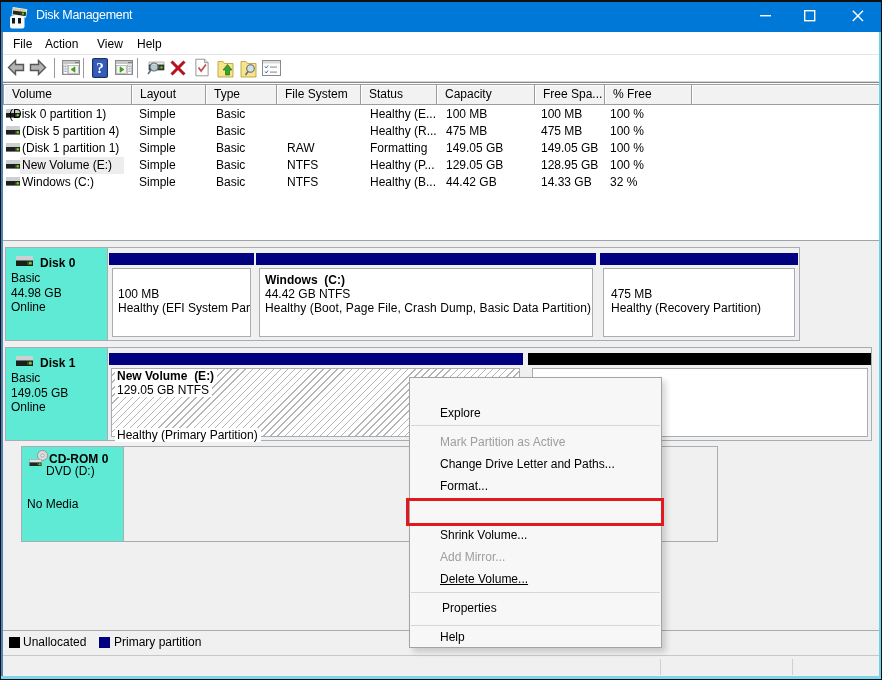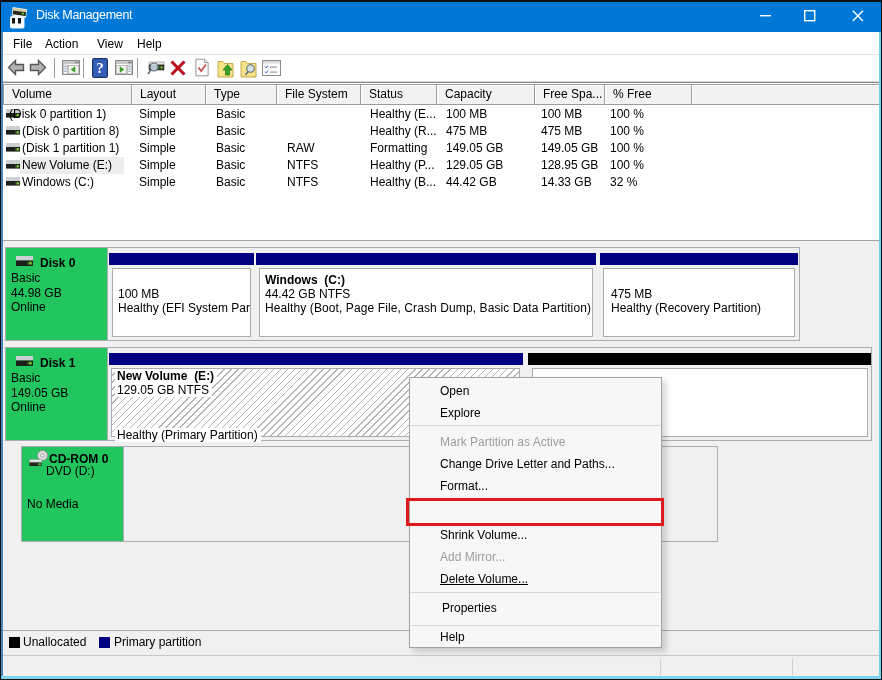--- a/index.html
+++ b/index.html
@@ -24,21 +24,21 @@
   
   #toolbar { position:absolute; left:3px; top:55px; width:876px; height:27px; background:#fff; border-bottom:1px solid #d7d7d7; }
   .tsep { position:absolute; top:3px; width:1px; height:20px; background:#9b9b9b; }
   
   #listview { position:absolute; left:3px; top:82px; width:876px; height:159px; background:#fff; border-top:1px solid #828790; border-bottom:1px solid #9fa4a9; }
   .hdr { position:absolute; top:1px; height:21px; border:1px solid #9c9c9c; border-left:none; background:#f2f2f2; box-shadow:inset 1px 1px 0 #fff; line-height:19px; padding-left:8px; font-size:12px; }
   .cell { position:absolute; height:17px; line-height:17px; font-size:12px; white-space:nowrap; }
   
   #graph { position:absolute; left:3px; top:242px; width:876px; height:388px; background:#f0f0f0; }
   .diskrow { position:absolute; border:1px solid #a8adb2; background:#f0f0f0; }
-  .diskpanel { position:absolute; left:0; top:0; width:102px; height:100%; border-right:1px solid #a8adb2; background:#22c55e; }
+  .diskpanel { position:absolute; left:0; top:0; width:102px; height:100%; border-right:1px solid #a8adb2; background:#5eead4; }
   .pl { position:absolute; left:6px; font-size:12px; white-space:nowrap; }
   .navy { position:absolute; background:#000080; }
   .blackbar { position:absolute; background:#000; }
   .pbox { position:absolute; background:#fff; border:1px solid #a8adb2; }
   .ptext { position:absolute; font-size:12px; white-space:nowrap; }
   .hatch { background-image: repeating-linear-gradient(135deg, #ffffff 0px, #ffffff 4px, #b5b5b5 4px, #b5b5b5 5px); }
   
   #legendband { position:absolute; left:3px; top:630px; width:876px; height:25px; border-top:1px solid #a8adb2; background:#f0f0f0; }
   #statusbar { position:absolute; left:3px; top:655px; width:876px; height:22px; border-top:1px solid #c8c8c8; background:#f0f0f0; }
   
@@ -194,21 +194,21 @@
       <use href="#vicon" y="51"></use>
       <use href="#vicon" y="68"></use>
   </svg>
   <div class="cell" style="left:6px;top:23px;">(Disk 0 partition 1)</div>
   <div class="cell" style="left:136px;top:23px;">Simple</div>
   <div class="cell" style="left:213px;top:23px;">Basic</div>
   <div class="cell" style="left:367px;top:23px;">Healthy (E...</div>
   <div class="cell" style="left:443px;top:23px;">100 MB</div>
   <div class="cell" style="left:538px;top:23px;">100 MB</div>
   <div class="cell" style="left:607px;top:23px;">100 %</div>
-  <div class="cell" style="left:19px;top:40px;">(Disk 0 partition 8)</div>
+  <div class="cell" style="left:19px;top:40px;">(Disk 5 partition 4)</div>
   <div class="cell" style="left:136px;top:40px;">Simple</div>
   <div class="cell" style="left:213px;top:40px;">Basic</div>
   <div class="cell" style="left:367px;top:40px;">Healthy (R...</div>
   <div class="cell" style="left:443px;top:40px;">475 MB</div>
   <div class="cell" style="left:538px;top:40px;">475 MB</div>
   <div class="cell" style="left:607px;top:40px;">100 %</div>
   <div class="cell" style="left:19px;top:57px;">(Disk 1 partition 1)</div>
   <div class="cell" style="left:136px;top:57px;">Simple</div>
   <div class="cell" style="left:213px;top:57px;">Basic</div>
   <div class="cell" style="left:284px;top:57px;">RAW</div>
@@ -305,21 +305,20 @@
   <div class="abs" style="left:6px;top:6px;width:11px;height:11px;background:#000;"></div>
   <div class="abs" style="left:20px;top:5px;height:13px;line-height:13px;">Unallocated</div>
   <div class="abs" style="left:96px;top:6px;width:11px;height:11px;background:#000080;"></div>
   <div class="abs" style="left:111px;top:5px;height:13px;line-height:13px;">Primary partition</div>
 </div>
 <div id="statusbar">
   <div class="abs" style="left:657px;top:3px;width:1px;height:16px;background:#d0d0d0;"></div>
   <div class="abs" style="left:789px;top:3px;width:1px;height:16px;background:#d0d0d0;"></div>
 </div>
 <div id="ctxmenu">
-  <div class="mi" style="top:2px;">Open</div>
   <div class="mi" style="top:24px;">Explore</div>
   <div class="msep" style="top:47px;"></div>
   <div class="mi dis" style="top:53px;">Mark Partition as Active</div>
   <div class="mi" style="top:75px;">Change Drive Letter and Paths...</div>
   <div class="mi" style="top:97px;">Format...</div>
   <div class="msep" style="top:120px;"></div>
   <div class="mi" style="top:146px;">Shrink Volume...</div>
   <div class="mi dis" style="top:168px;">Add Mirror...</div>
   <div class="mi" style="top:190px;text-decoration:underline;">Delete Volume...</div>
   <div class="msep" style="top:214px;"></div>

